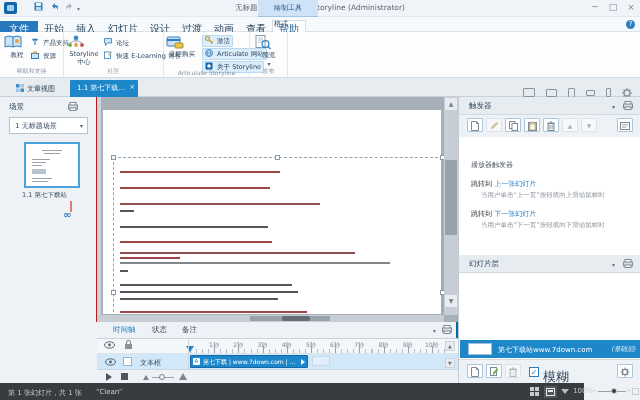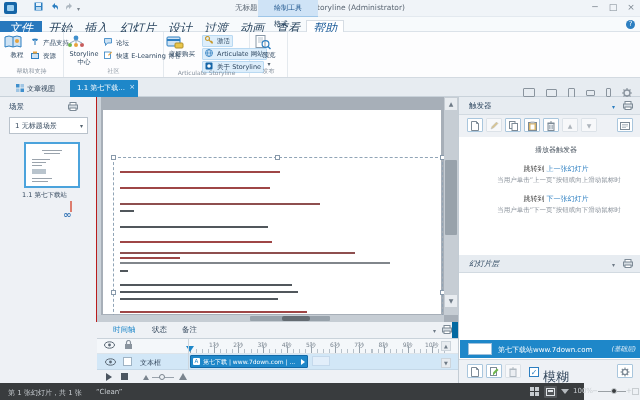--- a/index.html
+++ b/index.html
@@ -12,21 +12,21 @@
   .titlebar { position:absolute; left:0; top:0; width:640px; height:17px; background:#f0f4f8; border-bottom:1px solid #e3e9ef; }
   .appicon { position:absolute; left:4px; top:2px; width:13px; height:12px; background:#1565a7; border-radius:2px; }
   .appicon i { position:absolute; left:3px; top:3px; width:7px; height:6px; background:#9fd0f0; border-radius:1px; display:block; }
   .qat-ic { position:absolute; top:2px; font-size:9px; color:#2d7fc1; }
   .title-text { position:absolute; left:0; right:0; top:3px; text-align:center; font-size:7.5px; color:#5a6673; }
   .ctxtool { position:absolute; left:258px; top:0; width:60px; height:17px; background:#cfe3f6; border-bottom:1px solid #9ec6e8; color:#174f88; font-size:7px; text-align:center; line-height:17px; }
   .winctl { position:absolute; top:2px; font-size:9px; color:#7d8791; width:14px; text-align:center; }
 
   
   .tabrow { position:absolute; left:0; top:17px; width:640px; height:15px; background:#f7fafc; border-bottom:1px solid #dbe2e9; }
-  .rtab { display:inline-block; height:15px; line-height:15px; padding:0 6px; font-size:12px; color:#29455f; cursor:default;font-style:italic; }
+  .rtab { display:inline-block; height:15px; line-height:15px; padding:0 6px; font-size:10px; color:#29455f; cursor:default; }
   .rtab.file { background:#2878bd; color:#fff; padding:0 9px; }
   .rtab.active { background:#fff; border:1px solid #d6dde4; border-bottom:none; color:#1d5c99; }
   .fmt-tab { position:absolute; left:266px; top:0; height:15px; line-height:15px; padding:0 8px; font-size:7px; color:#29455f; }
   .help-round { position:absolute; right:5px; top:3px; width:9px; height:9px; border-radius:50%; background:#2d7fc1; color:#fff; font-size:7px; line-height:9px; text-align:center; }
 
   
   .ribbon { position:absolute; left:0; top:32px; width:640px; height:46px; background:#fdfdfe; border-bottom:1px solid #d3dae1; }
   .rgroup { position:absolute; top:0; height:45px; border-right:1px solid #e4e9ee; }
   .glabel { position:absolute; bottom:1px; left:0; right:0; text-align:center; font-size:6px; color:#8a95a1; }
   .bigbtn { position:absolute; top:3px; text-align:center; font-size:6.5px; color:#2e4760; }
@@ -62,21 +62,21 @@
   .handle { position:absolute; width:5px; height:5px; background:#fff; border:1px solid #8899aa; }
   .sline { position:absolute; height:2px; }
   .vscroll { position:absolute; right:0; top:0; width:14px; height:218px; background:#c6cdd4; }
   .vscroll .arr { position:absolute; left:1px; width:12px; height:12px; background:#e8ecf0; color:#6e7a86; font-size:6px; text-align:center; line-height:12px; }
   .vthumb { position:absolute; left:1px; top:63px; width:12px; height:75px; background:#98a2ab; border-radius:1px; }
   .hscroll { position:absolute; left:0; bottom:0; width:347px; height:7px; background:#c6cdd4; }
   .hthumb { position:absolute; left:153px; top:1px; width:80px; height:5px; background:#98a2ab; border-radius:1px; }
   .grab { position:absolute; left:185px; bottom:1px; width:28px; height:5px; background:#646b72; border-radius:2px; }
 
   
-  .timeline { position:absolute; left:97px; top:322px; width:361px; height:61px; background:#eef1f5; border-right:6px solid #0369a1; }
+  .timeline { position:absolute; left:97px; top:322px; width:361px; height:61px; background:#eef1f5; border-right:2px solid #0369a1; }
   .tl-tabs { position:absolute; left:0; top:0; width:361px; height:17px; border-bottom:1px solid #c9d2da; }
   .tl-tab { position:absolute; top:3px; font-size:7.5px; color:#33475c; }
   .tl-tab.on { color:#1e87c9; }
   .tl-ruler { position:absolute; left:0; top:17px; width:361px; height:15px; background:#f4f7fa; border-bottom:1px solid #dde4ea; }
   .rlabel { position:absolute; top:2px; width:18px; text-align:center; font-size:6px; color:#7a8590; }
   .ticks { position:absolute; left:93px; top:10px; width:258px; height:4px;
      background:repeating-linear-gradient(90deg,#b6c0c9 0 1px,transparent 1px 6.05px); }
   .ticks2 { position:absolute; left:93px; top:7px; width:258px; height:7px;
      background:repeating-linear-gradient(90deg,#97a2ac 0 1px,transparent 1px 24.2px); }
   .playhead { position:absolute; left:89px; top:24px; width:0; height:0; border-left:4px solid transparent; border-right:4px solid transparent; border-top:6px solid #1e87c9; }
@@ -485,36 +485,36 @@
       <span class="tbtn dis" style="left:122px; color:#7a848e; font-size:6px; line-height:13px;">▼</span>
       <span class="tbtn" style="left:158px;">
         <svg style="margin:3px auto;" width="10" height="8" viewBox="0 0 10 8">
             <rect x="0.5" y="0.5" width="9" height="7" fill="#fff" stroke="#7d8a96"></rect>
             <path d="M2 2.5 h6 M2 4 h6 M2 5.5 h4" stroke="#aab4bd" stroke-width="0.8"></path>
           </svg>
       </span>
     </div>
 
     <div class="rp-body" style="top:40px; height:118px;">
-      <div style="padding:8px 0 0 12px;text-align:center;">
+      <div style="padding:23px 0 0 12px;">
         <div class="trig-sec">播放器触发器</div>
         <div>
             <div style="margin-top: 9px;">
               <div class="trig-act"><span>跳转到 </span><span class="link">上一张幻灯片</span></div>
               <div class="trig-cond" style="margin: 2px 4px 0px 10px;">当用户单击“上一页”按钮或向上滑动鼠标时</div>
             </div>
             <div style="margin-top: 9px;">
               <div class="trig-act"><span>跳转到 </span><span class="link">下一张幻灯片</span></div>
               <div class="trig-cond" style="margin: 2px 4px 0px 10px;">当用户单击“下一页”按钮或向下滑动鼠标时</div>
             </div>
           </div>
       </div>
     </div>
 
-    <div class="rp-h" style="top:158px;font-style:italic;">
+    <div class="rp-h" style="top:158px;">
       <span class="t panel-h">幻灯片层</span>
       <span class="abs" style="right:26px; top:6px; font-size:6px; color:#6e7a86;">▾</span>
       <span class="abs" style="right:8px; top:4px;">
         <svg width="10" height="9" viewBox="0 0 10 9">
             <rect x="2" y="0.5" width="6" height="3" fill="#fff" stroke="#7d8a96"></rect>
             <rect x="0.5" y="3" width="9" height="4" fill="#d6dde3" stroke="#7d8a96"></rect>
             <rect x="2" y="6" width="6" height="2.5" fill="#fff" stroke="#7d8a96"></rect>
           </svg>
       </span>
     </div>

